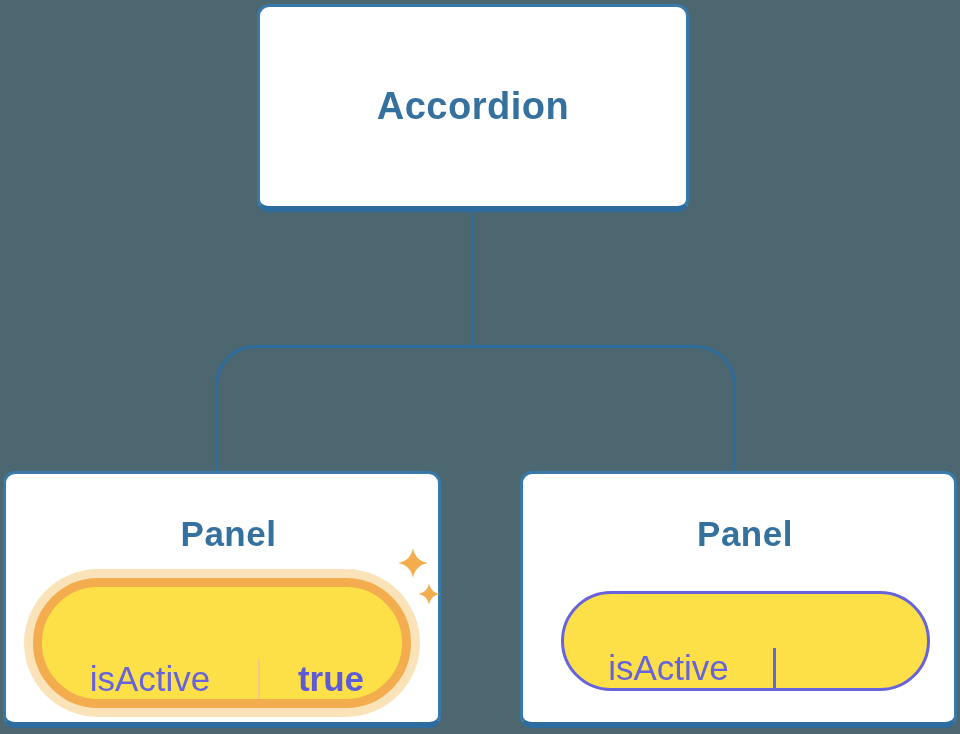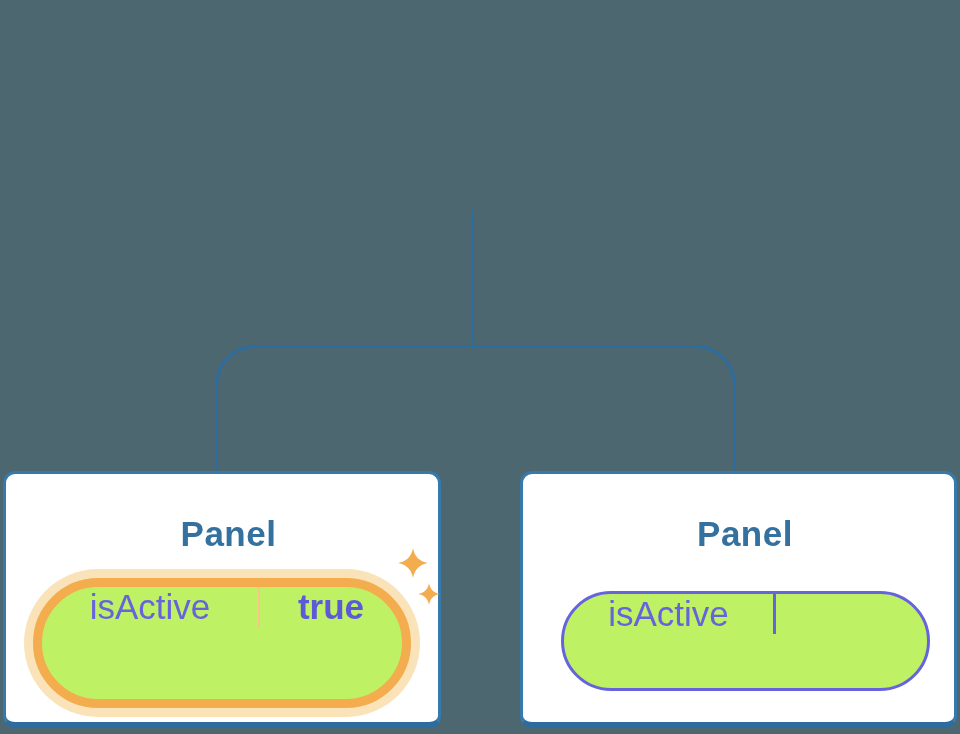--- a/index.html
+++ b/index.html
@@ -65,24 +65,24 @@
     color: #35719f;
     font-size: 35px;
     font-weight: 600;
     letter-spacing: 0.5px;
   }
 
   
   .pill {
     position: absolute;
     box-sizing: border-box;
-    background: #bef264;
+    background: #fde047;
     border-radius: 999px;
     display: flex;
-    align-items: flex-start;
+    align-items: flex-end;
     overflow: hidden;
   }
   .pill-active {
     left: 27px; top: 104px;
     width: 378px; height: 130px;
     border: 9px solid #f3ad4f;
     box-shadow: 0 0 0 9px #fae3b8;
   }
   .pill-active .pill-key {
     flex: 0 0 218px;
@@ -113,20 +113,23 @@
     position: absolute;
     left: 389px; top: 72px;
     width: 46px; height: 60px;
   }
 </style>
 </head>
 <body>
 
 <div class="stage">
 
+  <div class="node root-node">
+    <span class="root-label">Accordion</span>
+  </div>
 
   <div class="connector-stem"></div>
   <div class="connector-branch"></div>
 
   <div class="node panel panel-left">
     <div class="panel-title">Panel</div>
 
     <div class="pill pill-active">
       <div class="pill-cell pill-key">isActive</div>
       <div class="pill-cell pill-value value-bold">true</div>

